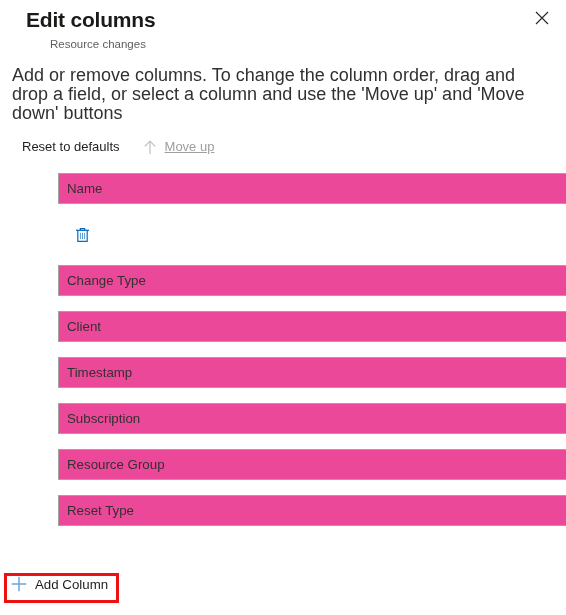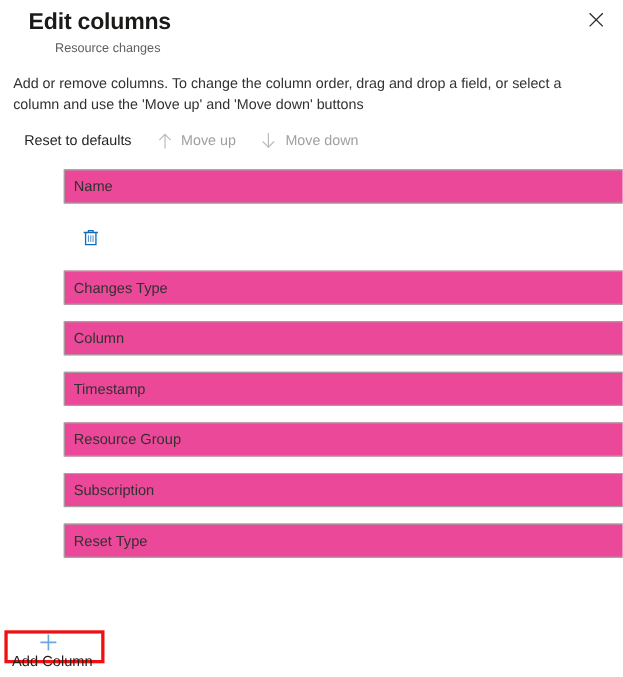--- a/index.html
+++ b/index.html
@@ -54,21 +54,21 @@
   }
   .close-icon {
     display: block;
     width: 14px;
     height: 14px;
   }
 
   
   .description {
     margin: 14px 12px 4px 12px;
-    font-size: 13px;
+    font-size: 18px;
     line-height: 19px;
     color: #323130;
     max-width: 545px;
   }
 
   
   .command-bar {
     display: flex;
     align-items: center;
     margin: 11px 0 0 22px;
@@ -86,20 +86,21 @@
     font-family: inherit;
     white-space: nowrap;
   }
   .cmd.enabled {
     color: #201f1e;
     cursor: pointer;
   }
   .cmd.disabled {
     color: #a19f9d;
     cursor: default;
+    text-decoration: underline;
   }
   .cmd .arrow-icon {
     display: inline-block;
     width: 16px;
     height: 16px;
     margin-right: 7px;
     flex: none;
   }
 
   
@@ -164,28 +165,27 @@
   .add-column-wrap {
     position: absolute;
     left: 4px;
     top: 573px;
     border: 3px solid #ee1111;
     background: #ffffff;
     padding: 0;
   }
   .add-column-button {
     display: flex;
-    align-items: center;
+    align-items: flex-start;
     height: 24px;
     padding: 0 8px 0 4px;
     background: transparent;
     border: none;
     font-family: inherit;
     cursor: pointer;
-    flex-direction: column;
   }
   .plus-icon {
     display: block;
     width: 16px;
     height: 16px;
     margin-right: 8px;
     flex: none;
   }
   .add-column-label {
     font-size: 13.3px;
@@ -219,28 +219,20 @@
 
   <button class="cmd disabled">
     <span class="arrow-icon">
       <svg viewBox="0 0 16 16" width="16" height="16" aria-hidden="true">
         <path d="M8 14.5 L8 2.2 M3.2 7 L8 2.2 L12.8 7" stroke="#bdbbb9" stroke-width="1.1" fill="none" stroke-linecap="square"></path>
       </svg>
     </span>
     <span class="cmd-label">Move up</span>
   </button>
 
-  <button class="cmd disabled">
-    <span class="arrow-icon">
-      <svg viewBox="0 0 16 16" width="16" height="16" aria-hidden="true">
-        <path d="M8 1.5 L8 13.8 M3.2 9 L8 13.8 L12.8 9" stroke="#bdbbb9" stroke-width="1.1" fill="none" stroke-linecap="square"></path>
-      </svg>
-    </span>
-    <span class="cmd-label">Move down</span>
-  </button>
 
 </div>
 
 <div class="column-list" id="column-list">
     <div class="column-row">
       <div class="column-field">
         <span class="column-label">Name</span>
         <span class="chevron-icon"><svg viewBox="0 0 13 13" width="13" height="13" aria-hidden="true">
             <path d="M2 4.6 L6.5 9 L11 4.6" stroke="#6b6966" stroke-width="1.1" fill="none"></path>
           </svg></span>
@@ -259,37 +251,37 @@
         <span class="trash-icon"><svg viewBox="0 0 15 16" width="15" height="16" aria-hidden="true">
             <path d="M1 3.3 L14 3.3" stroke="#0f6cbd" stroke-width="1.3" fill="none"></path>
             <path d="M5.4 3.2 L5.4 1.6 L9.6 1.6 L9.6 3.2" stroke="#0f6cbd" stroke-width="1.2" fill="none"></path>
             <path d="M2.8 3.5 L2.8 14.4 L12.2 14.4 L12.2 3.5" stroke="#0f6cbd" stroke-width="1.2" fill="none"></path>
             <path d="M5.4 5.8 L5.4 12.1 M7.5 5.8 L7.5 12.1 M9.6 5.8 L9.6 12.1" stroke="#5b9bd5" stroke-width="1" fill="none"></path>
           </svg></span>
       </button>
     </div>
     <div class="column-row">
       <div class="column-field">
-        <span class="column-label">Changes Type</span>
-        <span class="chevron-icon"><svg viewBox="0 0 13 13" width="13" height="13" aria-hidden="true">
-            <path d="M2 4.6 L6.5 9 L11 4.6" stroke="#6b6966" stroke-width="1.1" fill="none"></path>
-          </svg></span>
-      </div>
-      <button class="delete-button">
-        <span class="trash-icon"><svg viewBox="0 0 15 16" width="15" height="16" aria-hidden="true">
-            <path d="M1 3.3 L14 3.3" stroke="#0f6cbd" stroke-width="1.3" fill="none"></path>
-            <path d="M5.4 3.2 L5.4 1.6 L9.6 1.6 L9.6 3.2" stroke="#0f6cbd" stroke-width="1.2" fill="none"></path>
-            <path d="M2.8 3.5 L2.8 14.4 L12.2 14.4 L12.2 3.5" stroke="#0f6cbd" stroke-width="1.2" fill="none"></path>
-            <path d="M5.4 5.8 L5.4 12.1 M7.5 5.8 L7.5 12.1 M9.6 5.8 L9.6 12.1" stroke="#5b9bd5" stroke-width="1" fill="none"></path>
-          </svg></span>
-      </button>
-    </div>
-    <div class="column-row">
-      <div class="column-field">
-        <span class="column-label">Column</span>
+        <span class="column-label">Change Type</span>
+        <span class="chevron-icon"><svg viewBox="0 0 13 13" width="13" height="13" aria-hidden="true">
+            <path d="M2 4.6 L6.5 9 L11 4.6" stroke="#6b6966" stroke-width="1.1" fill="none"></path>
+          </svg></span>
+      </div>
+      <button class="delete-button">
+        <span class="trash-icon"><svg viewBox="0 0 15 16" width="15" height="16" aria-hidden="true">
+            <path d="M1 3.3 L14 3.3" stroke="#0f6cbd" stroke-width="1.3" fill="none"></path>
+            <path d="M5.4 3.2 L5.4 1.6 L9.6 1.6 L9.6 3.2" stroke="#0f6cbd" stroke-width="1.2" fill="none"></path>
+            <path d="M2.8 3.5 L2.8 14.4 L12.2 14.4 L12.2 3.5" stroke="#0f6cbd" stroke-width="1.2" fill="none"></path>
+            <path d="M5.4 5.8 L5.4 12.1 M7.5 5.8 L7.5 12.1 M9.6 5.8 L9.6 12.1" stroke="#5b9bd5" stroke-width="1" fill="none"></path>
+          </svg></span>
+      </button>
+    </div>
+    <div class="column-row">
+      <div class="column-field">
+        <span class="column-label">Client</span>
         <span class="chevron-icon"><svg viewBox="0 0 13 13" width="13" height="13" aria-hidden="true">
             <path d="M2 4.6 L6.5 9 L11 4.6" stroke="#6b6966" stroke-width="1.1" fill="none"></path>
           </svg></span>
       </div>
       <button class="delete-button">
         <span class="trash-icon"><svg viewBox="0 0 15 16" width="15" height="16" aria-hidden="true">
             <path d="M1 3.3 L14 3.3" stroke="#0f6cbd" stroke-width="1.3" fill="none"></path>
             <path d="M5.4 3.2 L5.4 1.6 L9.6 1.6 L9.6 3.2" stroke="#0f6cbd" stroke-width="1.2" fill="none"></path>
             <path d="M2.8 3.5 L2.8 14.4 L12.2 14.4 L12.2 3.5" stroke="#0f6cbd" stroke-width="1.2" fill="none"></path>
             <path d="M5.4 5.8 L5.4 12.1 M7.5 5.8 L7.5 12.1 M9.6 5.8 L9.6 12.1" stroke="#5b9bd5" stroke-width="1" fill="none"></path>
@@ -307,37 +299,37 @@
         <span class="trash-icon"><svg viewBox="0 0 15 16" width="15" height="16" aria-hidden="true">
             <path d="M1 3.3 L14 3.3" stroke="#0f6cbd" stroke-width="1.3" fill="none"></path>
             <path d="M5.4 3.2 L5.4 1.6 L9.6 1.6 L9.6 3.2" stroke="#0f6cbd" stroke-width="1.2" fill="none"></path>
             <path d="M2.8 3.5 L2.8 14.4 L12.2 14.4 L12.2 3.5" stroke="#0f6cbd" stroke-width="1.2" fill="none"></path>
             <path d="M5.4 5.8 L5.4 12.1 M7.5 5.8 L7.5 12.1 M9.6 5.8 L9.6 12.1" stroke="#5b9bd5" stroke-width="1" fill="none"></path>
           </svg></span>
       </button>
     </div>
     <div class="column-row">
       <div class="column-field">
+        <span class="column-label">Subscription</span>
+        <span class="chevron-icon"><svg viewBox="0 0 13 13" width="13" height="13" aria-hidden="true">
+            <path d="M2 4.6 L6.5 9 L11 4.6" stroke="#6b6966" stroke-width="1.1" fill="none"></path>
+          </svg></span>
+      </div>
+      <button class="delete-button">
+        <span class="trash-icon"><svg viewBox="0 0 15 16" width="15" height="16" aria-hidden="true">
+            <path d="M1 3.3 L14 3.3" stroke="#0f6cbd" stroke-width="1.3" fill="none"></path>
+            <path d="M5.4 3.2 L5.4 1.6 L9.6 1.6 L9.6 3.2" stroke="#0f6cbd" stroke-width="1.2" fill="none"></path>
+            <path d="M2.8 3.5 L2.8 14.4 L12.2 14.4 L12.2 3.5" stroke="#0f6cbd" stroke-width="1.2" fill="none"></path>
+            <path d="M5.4 5.8 L5.4 12.1 M7.5 5.8 L7.5 12.1 M9.6 5.8 L9.6 12.1" stroke="#5b9bd5" stroke-width="1" fill="none"></path>
+          </svg></span>
+      </button>
+    </div>
+    <div class="column-row">
+      <div class="column-field">
         <span class="column-label">Resource Group</span>
-        <span class="chevron-icon"><svg viewBox="0 0 13 13" width="13" height="13" aria-hidden="true">
-            <path d="M2 4.6 L6.5 9 L11 4.6" stroke="#6b6966" stroke-width="1.1" fill="none"></path>
-          </svg></span>
-      </div>
-      <button class="delete-button">
-        <span class="trash-icon"><svg viewBox="0 0 15 16" width="15" height="16" aria-hidden="true">
-            <path d="M1 3.3 L14 3.3" stroke="#0f6cbd" stroke-width="1.3" fill="none"></path>
-            <path d="M5.4 3.2 L5.4 1.6 L9.6 1.6 L9.6 3.2" stroke="#0f6cbd" stroke-width="1.2" fill="none"></path>
-            <path d="M2.8 3.5 L2.8 14.4 L12.2 14.4 L12.2 3.5" stroke="#0f6cbd" stroke-width="1.2" fill="none"></path>
-            <path d="M5.4 5.8 L5.4 12.1 M7.5 5.8 L7.5 12.1 M9.6 5.8 L9.6 12.1" stroke="#5b9bd5" stroke-width="1" fill="none"></path>
-          </svg></span>
-      </button>
-    </div>
-    <div class="column-row">
-      <div class="column-field">
-        <span class="column-label">Subscription</span>
         <span class="chevron-icon"><svg viewBox="0 0 13 13" width="13" height="13" aria-hidden="true">
             <path d="M2 4.6 L6.5 9 L11 4.6" stroke="#6b6966" stroke-width="1.1" fill="none"></path>
           </svg></span>
       </div>
       <button class="delete-button">
         <span class="trash-icon"><svg viewBox="0 0 15 16" width="15" height="16" aria-hidden="true">
             <path d="M1 3.3 L14 3.3" stroke="#0f6cbd" stroke-width="1.3" fill="none"></path>
             <path d="M5.4 3.2 L5.4 1.6 L9.6 1.6 L9.6 3.2" stroke="#0f6cbd" stroke-width="1.2" fill="none"></path>
             <path d="M2.8 3.5 L2.8 14.4 L12.2 14.4 L12.2 3.5" stroke="#0f6cbd" stroke-width="1.2" fill="none"></path>
             <path d="M5.4 5.8 L5.4 12.1 M7.5 5.8 L7.5 12.1 M9.6 5.8 L9.6 12.1" stroke="#5b9bd5" stroke-width="1" fill="none"></path>

